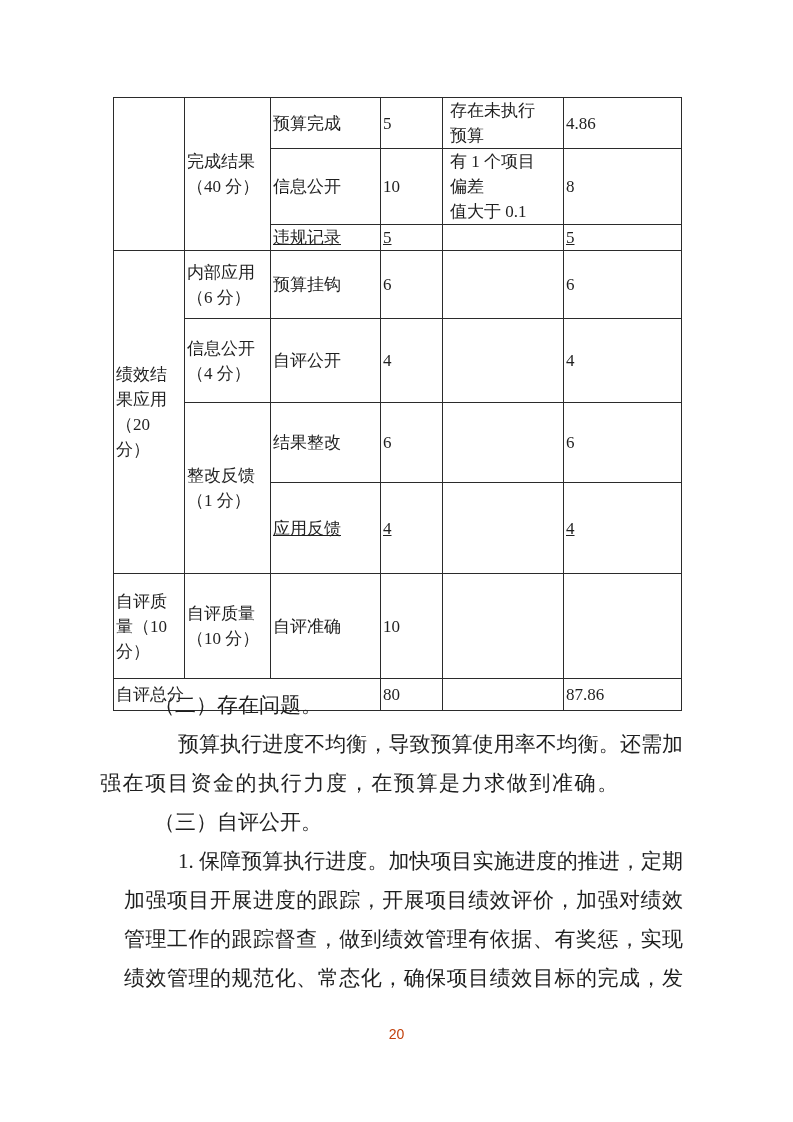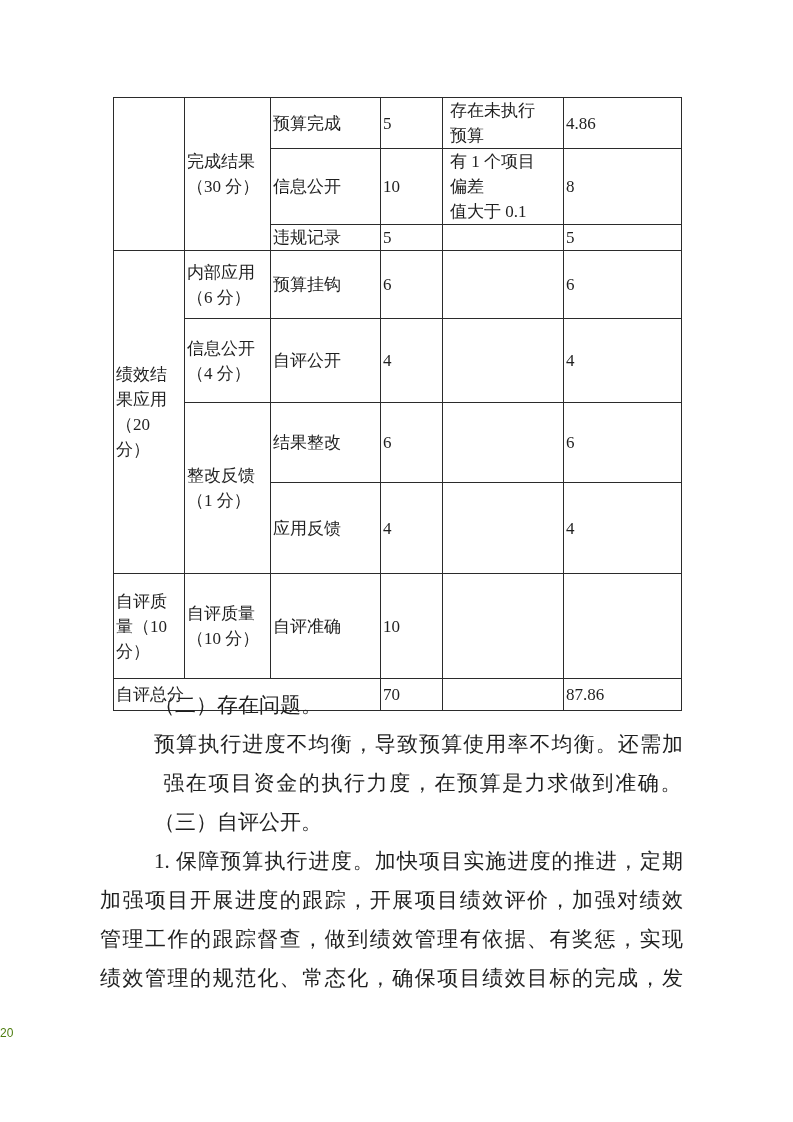--- a/index.html
+++ b/index.html
@@ -33,77 +33,79 @@
     white-space: pre-line;
     overflow: hidden;
   }
   table.score-table td.left {
     text-align: left;
     padding-left: 7px;
     padding-right: 12px;
   }
   tr.h1 { height: 49px; }
   tr.h2 { height: 54px; }
-  tr.h3 { height: 23px; }
+  tr.h3 { height: 23px; text-decoration: underline; }
   tr.h4 { height: 68px; }
   tr.h5 { height: 84px; }
   tr.h6 { height: 80px; }
-  tr.h7 { height: 91px; }
+  tr.h7 { height: 91px; text-decoration: underline; }
   tr.h8 { height: 105px; }
   tr.h9 { height: 32px; }
 
   
   .body-text {
     position: absolute;
     left: 100px;
     top: 686px;
     width: 583px;
     font-size: 21px;
     line-height: 39px;
   }
   .body-text .line { height: 39px; white-space: nowrap; }
   .body-text .line.just {
     white-space: normal;
     text-align: justify;
     text-align-last: justify;
+    margin-left: 24px;
   }
   .body-text .line.indent { padding-left: 54px; }
   .body-text .line.just.indent { text-indent: 54px; padding-left: 0; }
-  .body-text .line.spread { letter-spacing: 1.6px; text-align: right; }
+  .body-text .line.spread { letter-spacing: 1.6px; }
 
   
   .page-number {
     position: absolute;
     top: 1026px;
     left: 0;
     width: 100%;
+    text-align: center;
     font-family: "Liberation Sans", "DejaVu Sans", sans-serif;
-    font-size: 12px;
-    color: #4d7c0f;
+    font-size: 14px;
+    color: #c2410c;
   }
 </style>
 </head>
 <body>
 
 <div class="page">
 
   <table class="score-table">
     <colgroup>
       <col style="width:71px">
         <col style="width:86px">
         <col style="width:110px">
       <col style="width:62px">
         <col style="width:121px">
         <col style="width:118px">
     </colgroup>
     <tbody>
       <tr class="h1">
         <td rowspan="3"></td>
         <td rowspan="3">完成结果
-（30 分）</td>
+（40 分）</td>
         <td>预算完成</td>
         <td>5</td>
         <td class="left">存在未执行预算</td>
         <td>4.86</td>
       </tr>
       <tr class="h2">
         <td>信息公开</td>
         <td>10</td>
         <td class="left">有 1 个项目偏差
 值大于 0.1</td>
@@ -154,21 +156,21 @@
 分）</td>
         <td>自评质量
 （10 分）</td>
         <td>自评准确</td>
         <td>10</td>
         <td class="left"></td>
         <td></td>
       </tr>
       <tr class="h9">
         <td colspan="3">自评总分</td>
-        <td>70</td>
+        <td>80</td>
         <td class="left"></td>
         <td>87.86</td>
       </tr>
     </tbody>
   </table>
 
   <div class="body-text">
     <div class="line indent">（二）存在问题。</div>
     <div class="line just indent">预算执行进度不均衡，导致预算使用率不均衡。还需加</div>
     <div class="line spread">强在项目资金的执行力度，在预算是力求做到准确。</div>

